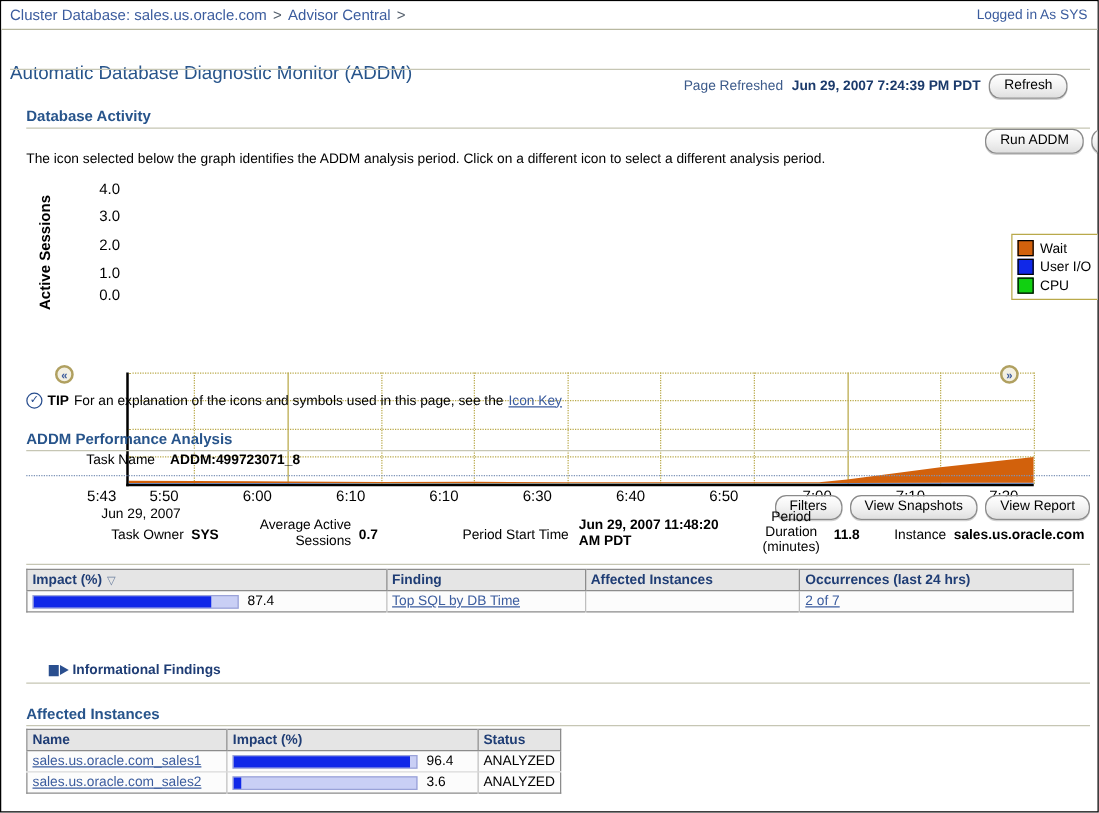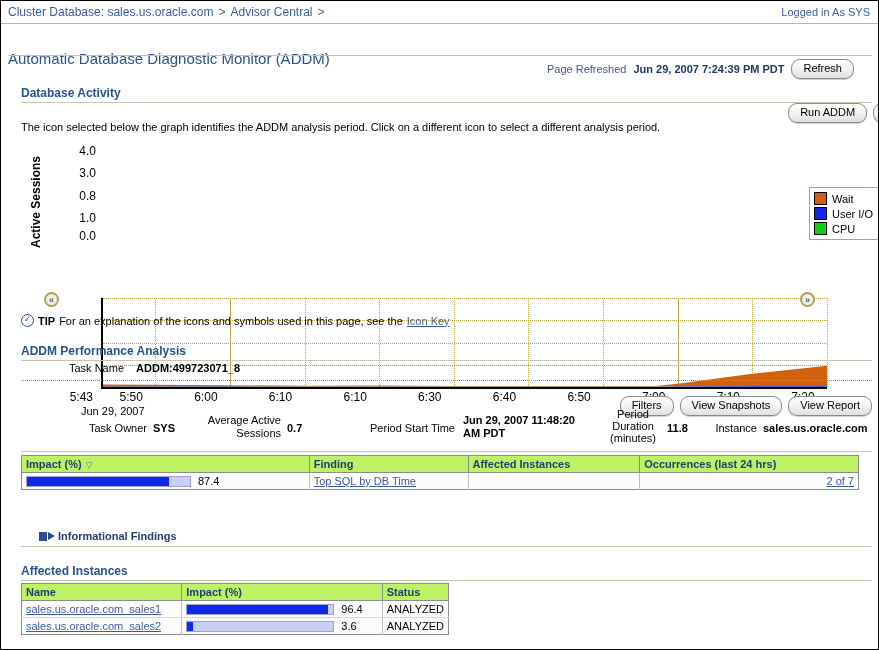--- a/index.html
+++ b/index.html
@@ -133,30 +133,30 @@
   .ti.lbl{color:#000;text-align:right;}
   .ti.val{color:#000;font-weight:bold;}
   .solidrule{position:absolute;height:1px;background:#c6c6b4;}
 
   
   table.otable{
     position:absolute;border-collapse:collapse;background:#fff;
     border:1px solid #8c8c8c;font-size:11px;
   }
   table.otable th{
-    background:#bef264;color:#1f3d75;font-size:11px;font-weight:bold;
+    background:#e5e5e5;color:#1f3d75;font-size:11px;font-weight:bold;
     text-align:left;padding:2px 4px;border-right:1px solid #8c8c8c;
     border-bottom:1px solid #8c8c8c;white-space:nowrap;
   }
   table.otable th:last-child{border-right:none;}
   table.otable td{
     padding:2px 4px;border-right:1px solid #bfbfbf;border-bottom:1px solid #d9d9d9;
     color:#000;vertical-align:middle;white-space:nowrap;background:#fcfcfc;
   }
-  table.otable td:last-child{border-right:none;text-align:right;}
+  table.otable td:last-child{border-right:none;}
   table.otable tr:last-child td{border-bottom:none;}
   .sorticon{display:inline-block;margin-left:4px;color:#6b7f9e;font-size:9px;}
   .tlink{color:#3b5c9e;text-decoration:underline;cursor:pointer;font-size:11px;}
 
   .barcell{display:flex;align-items:center;gap:7px;}
   .bar{
     height:11px;background:#c9cff5;border:1px solid #9aa2d8;
     position:relative;box-sizing:border-box;flex:0 0 auto;
   }
   .bar > i{display:block;height:100%;background:#1028e8;}
@@ -230,21 +230,21 @@
         <div class="gridv" style="left: 724px;"></div>
         <svg width="724" height="89" style="position: absolute; left: 0px; top: 0px;">
           <polygon points="0,88.7775 52.24742268041236,88.7775 126.88659793814432,88.7775 201.5257731958763,88.7775 276.16494845360825,88.7775 350.8041237113402,88.7775 425.4432989690722,88.7775 500.0824742268041,88.7775 552.3298969072165,88.7775 574.7216494845361,88.7775 649.360824742268,88.7775 724,88.7775 724,89 649.360824742268,89 574.7216494845361,89 552.3298969072165,89 500.0824742268041,89 425.4432989690722,89 350.8041237113402,89 276.16494845360825,89 201.5257731958763,89 126.88659793814432,89 52.24742268041236,89 0,89" fill="#11d011"></polygon>
           <polygon points="0,88.3325 52.24742268041236,88.3325 126.88659793814432,88.3325 201.5257731958763,88.555 276.16494845360825,88.555 350.8041237113402,88.555 425.4432989690722,88.555 500.0824742268041,88.555 552.3298969072165,88.555 574.7216494845361,88.3325 649.360824742268,88.11 724,88.11 724,88.7775 649.360824742268,88.7775 574.7216494845361,88.7775 552.3298969072165,88.7775 500.0824742268041,88.7775 425.4432989690722,88.7775 350.8041237113402,88.7775 276.16494845360825,88.7775 201.5257731958763,88.7775 126.88659793814432,88.7775 52.24742268041236,88.7775 0,88.7775" fill="#1028e8"></polygon>
           <polygon points="0,86.5525 52.24742268041236,86.775 126.88659793814432,87.22 201.5257731958763,87.665 276.16494845360825,87.4425 350.8041237113402,87.8875 425.4432989690722,87.8875 500.0824742268041,87.8875 552.3298969072165,87.8875 574.7216494845361,85.6625 649.360824742268,75.8725 724,67.64 724,88.11 649.360824742268,88.11 574.7216494845361,88.3325 552.3298969072165,88.555 500.0824742268041,88.555 425.4432989690722,88.555 350.8041237113402,88.555 276.16494845360825,88.555 201.5257731958763,88.555 126.88659793814432,88.3325 52.24742268041236,88.3325 0,88.3325" fill="#d2610c"></polygon>
         </svg>
       </div>
     <div id="yticks">
         <div class="ytick" style="top: 82px;">0.0</div>
         <div class="ytick" style="top: 63.75px;">1.0</div>
-        <div class="ytick" style="top: 41.5px;">0.8</div>
+        <div class="ytick" style="top: 41.5px;">2.0</div>
         <div class="ytick" style="top: 19.25px;">3.0</div>
         <div class="ytick" style="top: -3px;">4.0</div>
       </div>
     <div id="xticks">
         <div class="xtick" style="left: 56px; transform: translateX(-40%);">5:43</div>
         <div class="xtick" style="left: 108.247px;">5:50</div>
         <div class="xtick" style="left: 182.887px;">6:00</div>
         <div class="xtick" style="left: 257.526px;">6:10</div>
         <div class="xtick" style="left: 332.165px;">6:10</div>
         <div class="xtick" style="left: 406.804px;">6:30</div>

